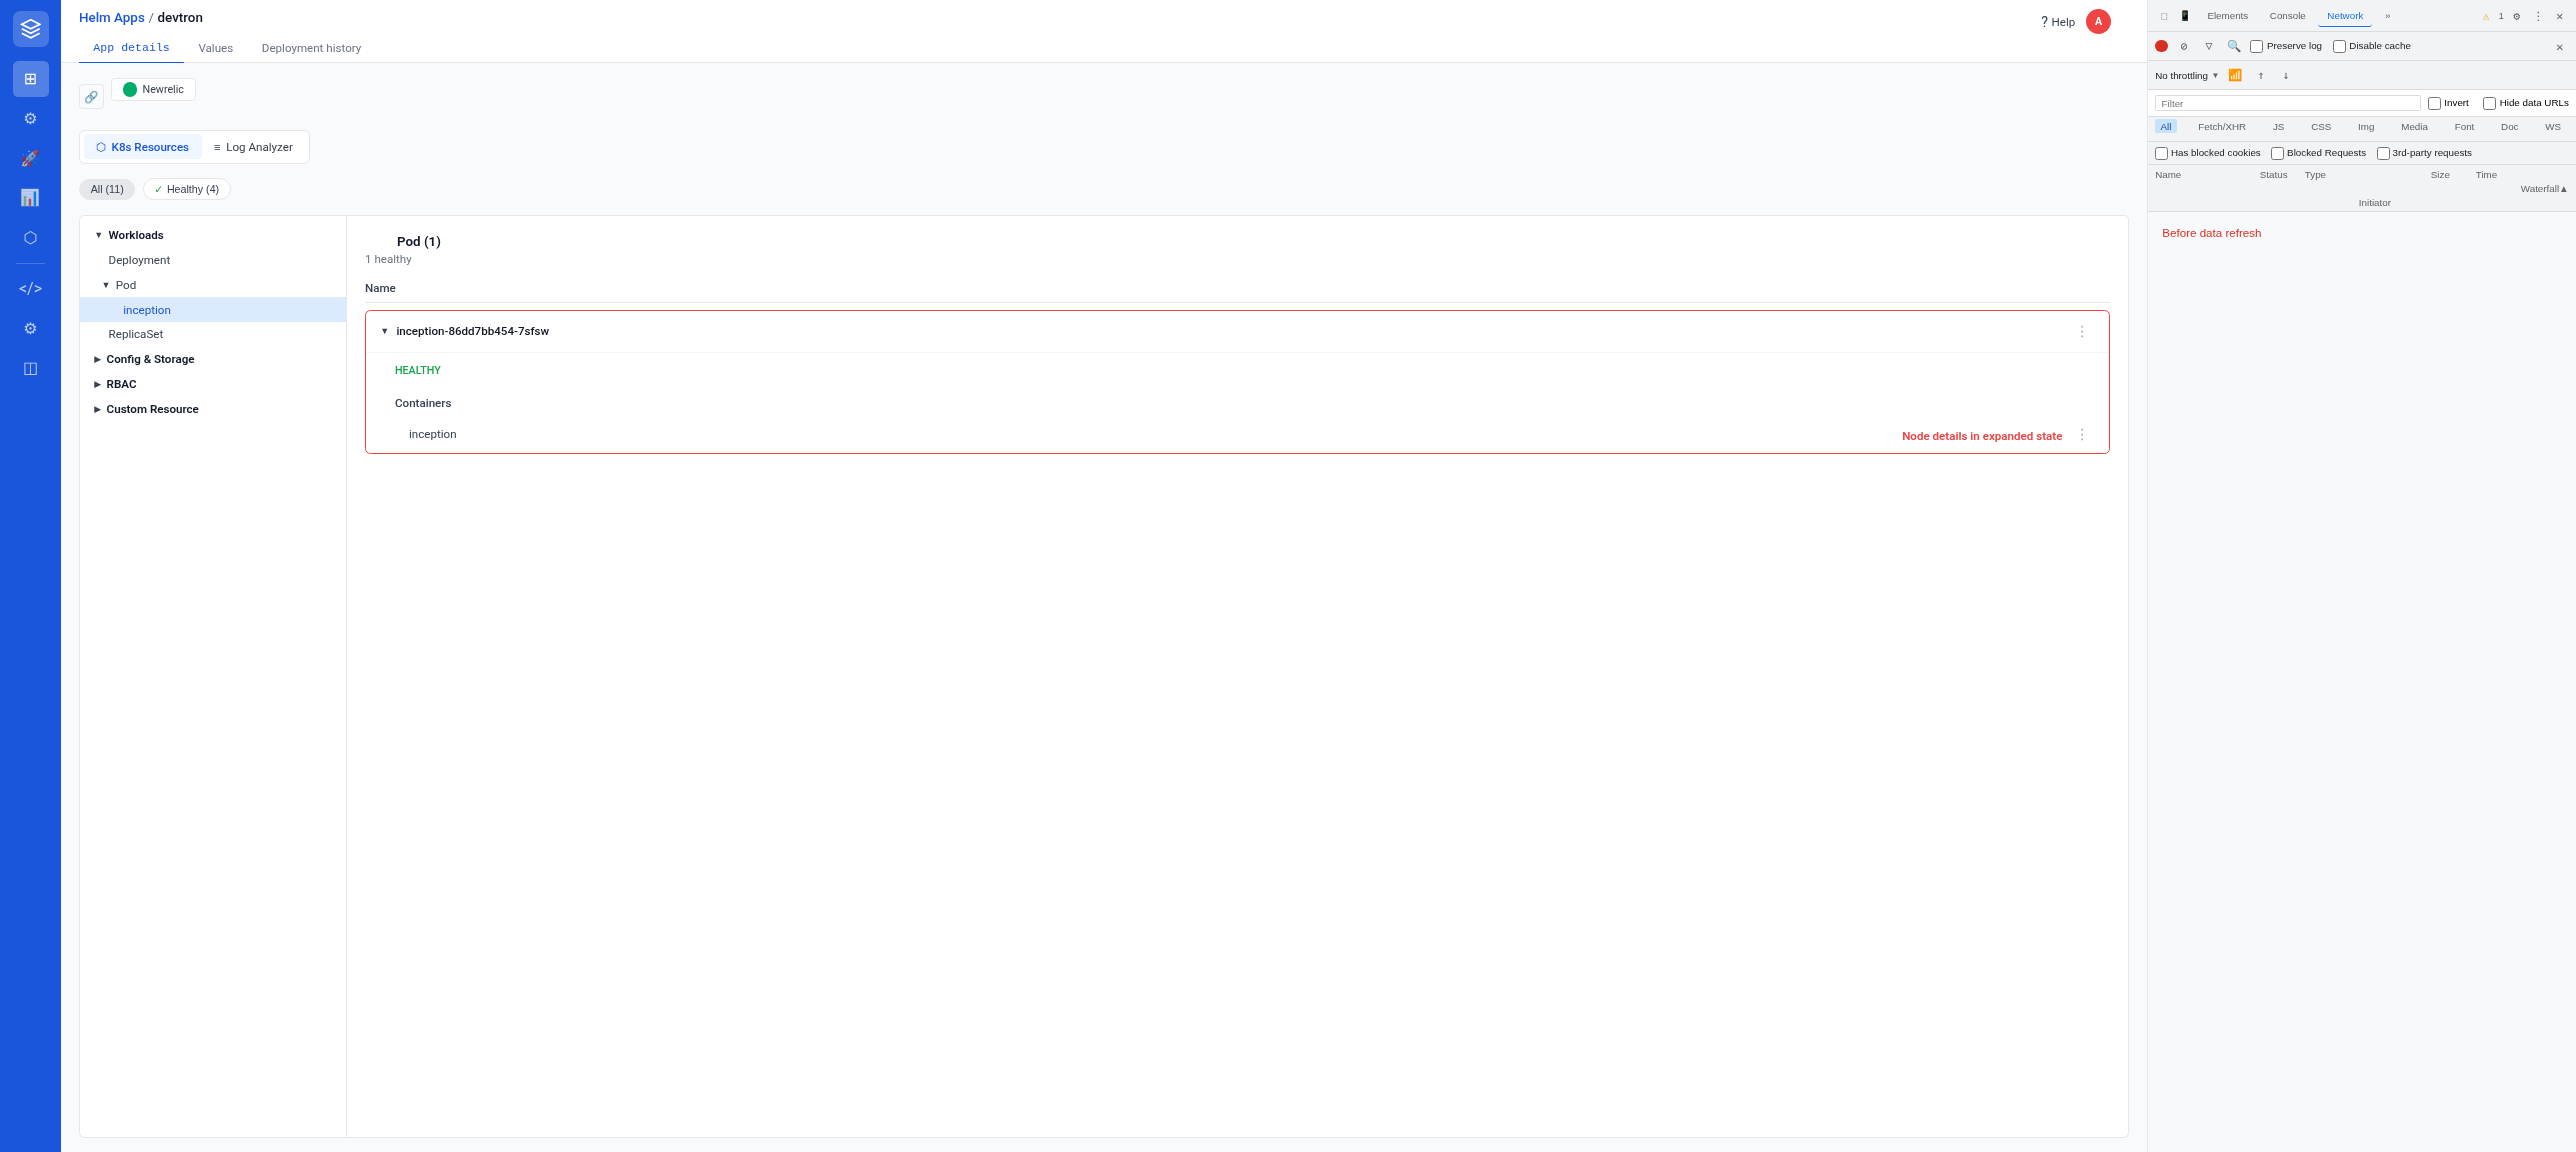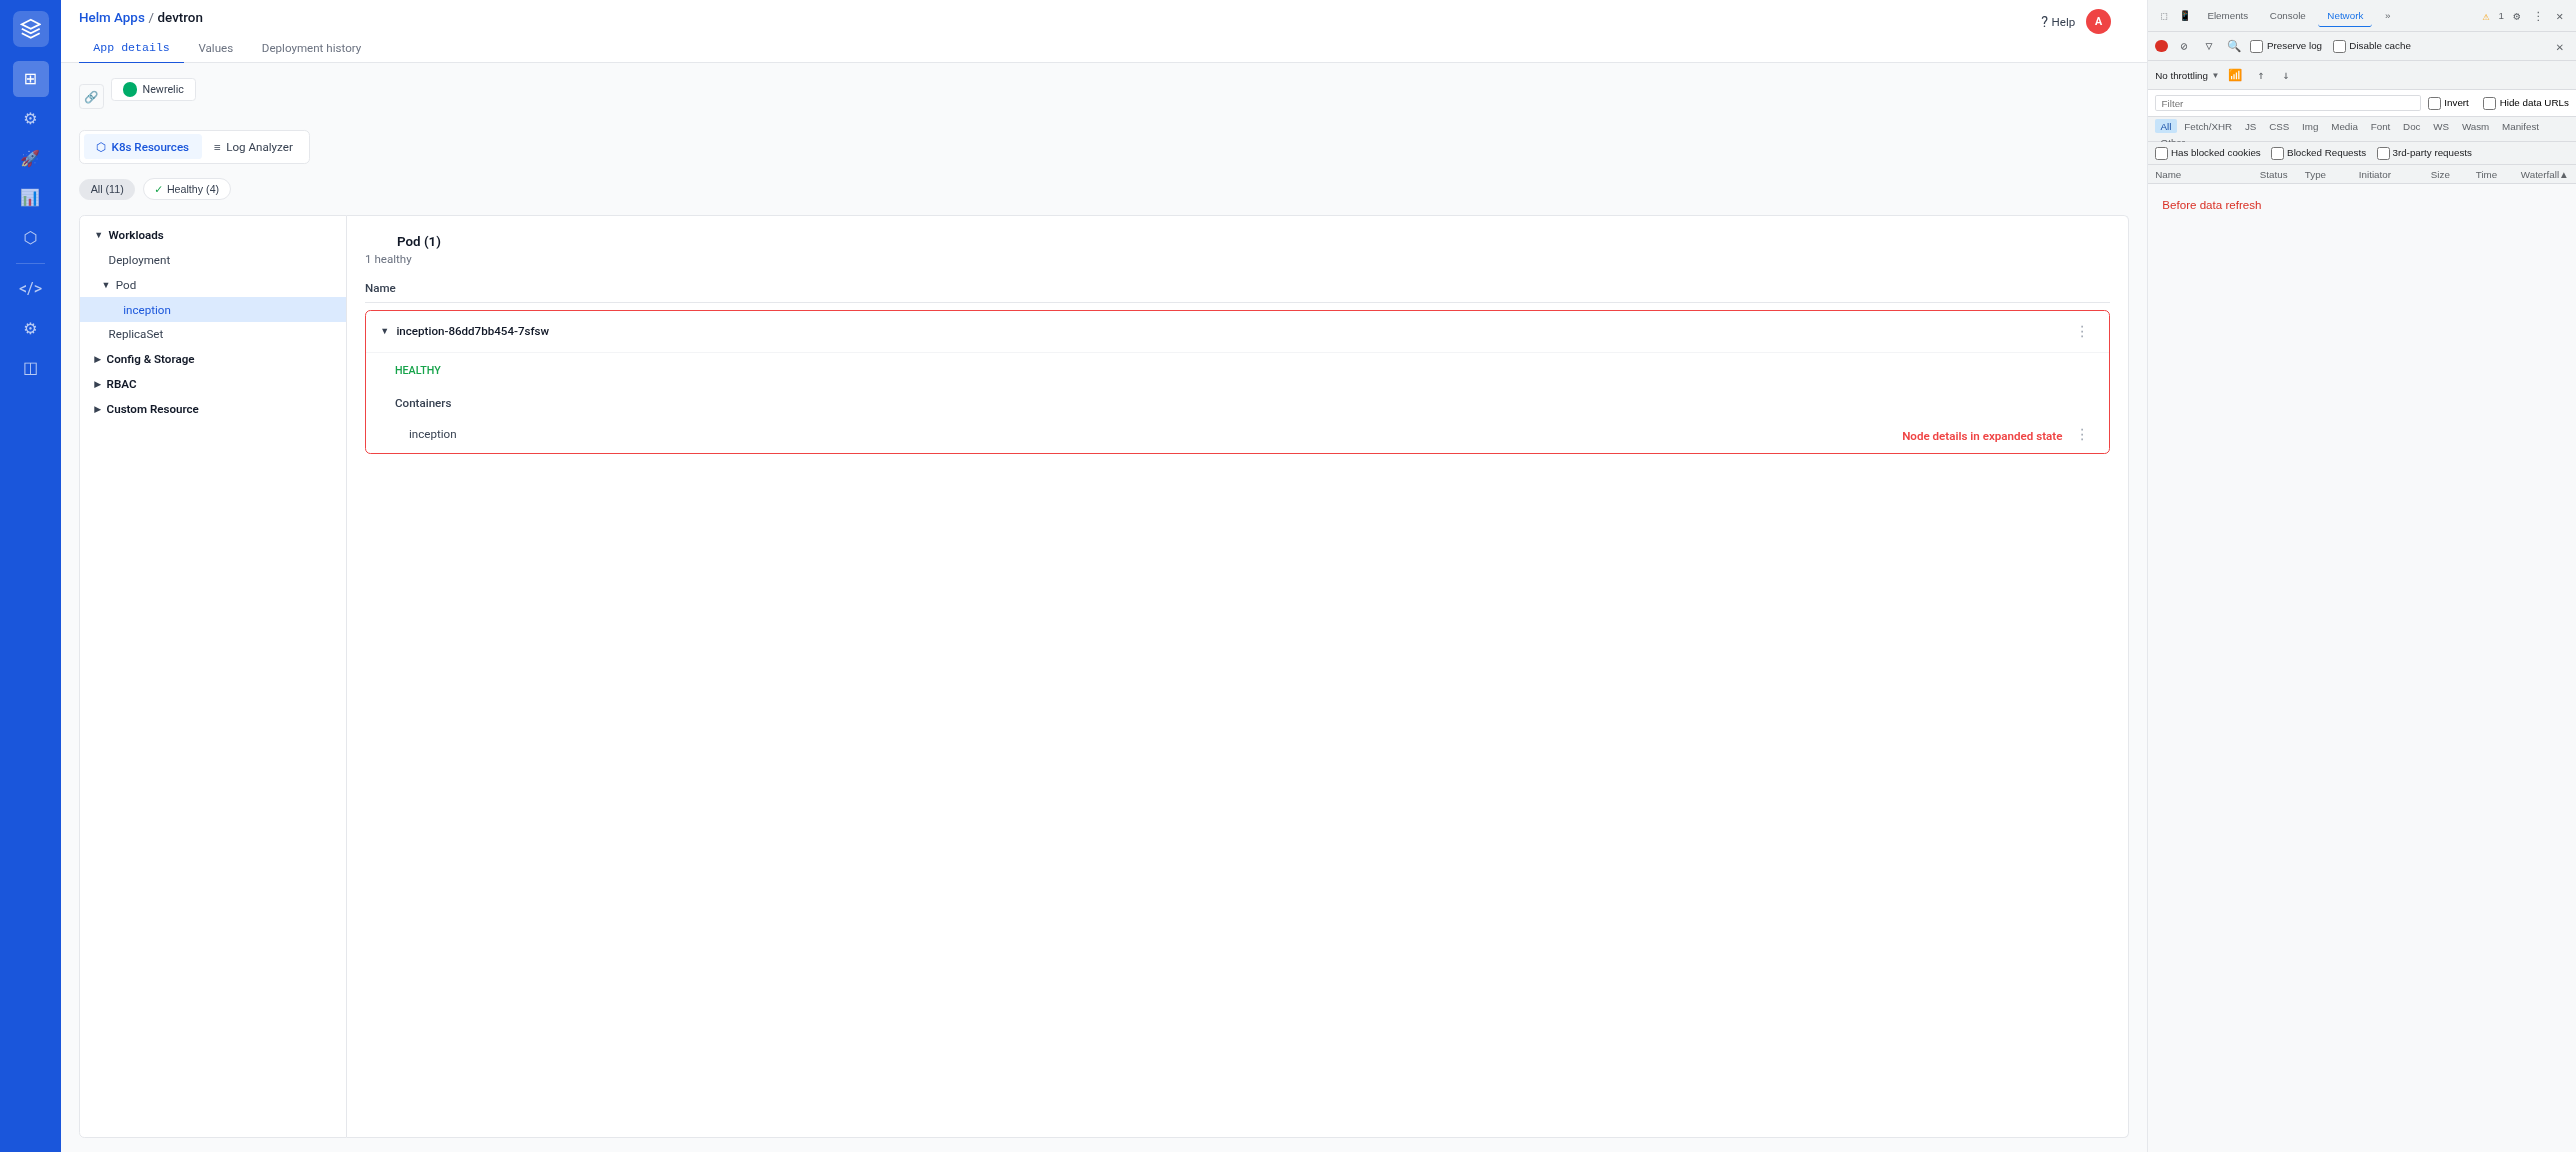--- a/index.html
+++ b/index.html
@@ -365,21 +365,21 @@
       font-size: 9.8px;
       outline: none;
       background: white;
     }
     .type-filter-bar {
       display: flex;
       align-items: center;
       background: #f1f3f4;
       border-bottom: 0.9px solid #dadce0;
       padding: 1.8px 7.2px;
-      gap: 2px;
+      gap: 16px;
       flex-wrap: wrap;
       height: 25px;
     }
     .type-btn {
       padding: 1.8px 5.4px;
       font-size: 9.8px;
       font-family: -apple-system, sans-serif;
       cursor: pointer;
       color: #5f6368;
       border-radius: 1.8px;
@@ -407,21 +407,21 @@
       border-bottom: 0.9px solid #dadce0;
       padding: 3.6px 7.2px;
       font-family: -apple-system, sans-serif;
       font-size: 9.8px;
       color: #5f6368;
       font-weight: 500;
     }
     .th-name { flex: 3; }
     .th-status { width: 45px; }
     .th-type { width: 54px; }
-    .th-initiator { width: 72px; }
+    .th-initiator { width: 72px; margin-top: 28px; }
     .th-size { width: 45px; }
     .th-time { width: 45px; }
     .th-waterfall { flex: 1; display: flex; justify-content: space-between; align-items: center; }
     .before-refresh {
       color: #d93025;
       font-size: 11.6px;
       font-family: -apple-system, sans-serif;
       font-weight: 500;
       padding: 14.3px;
     }

